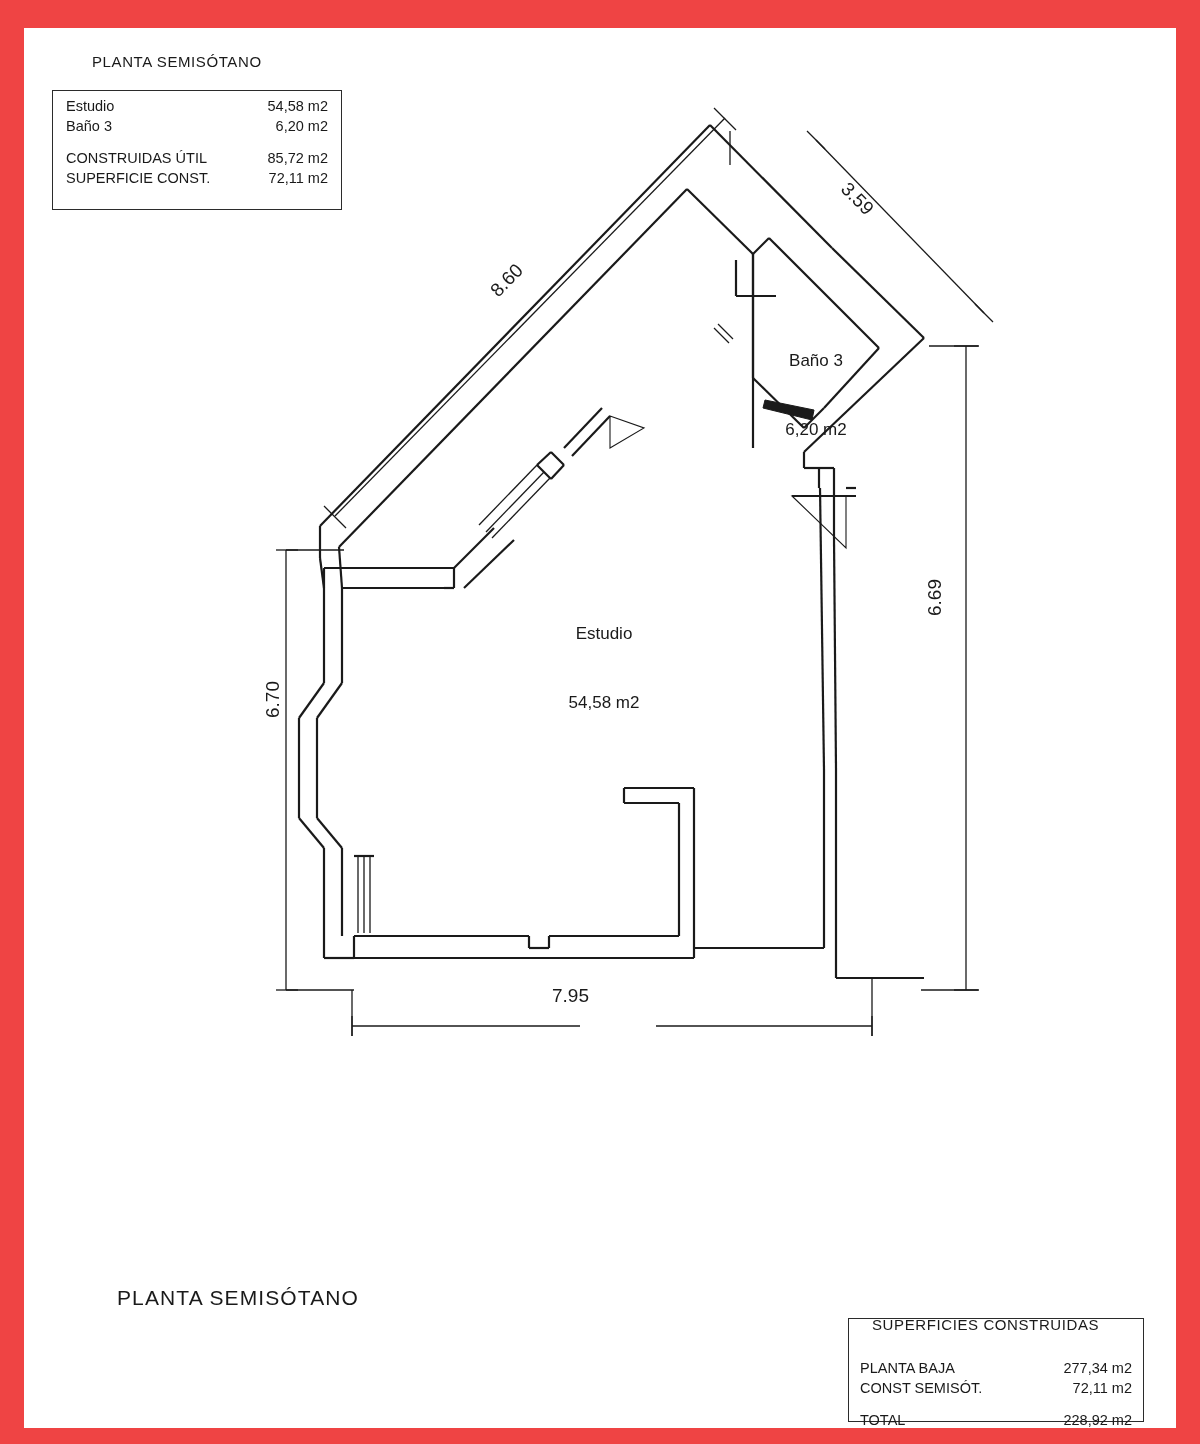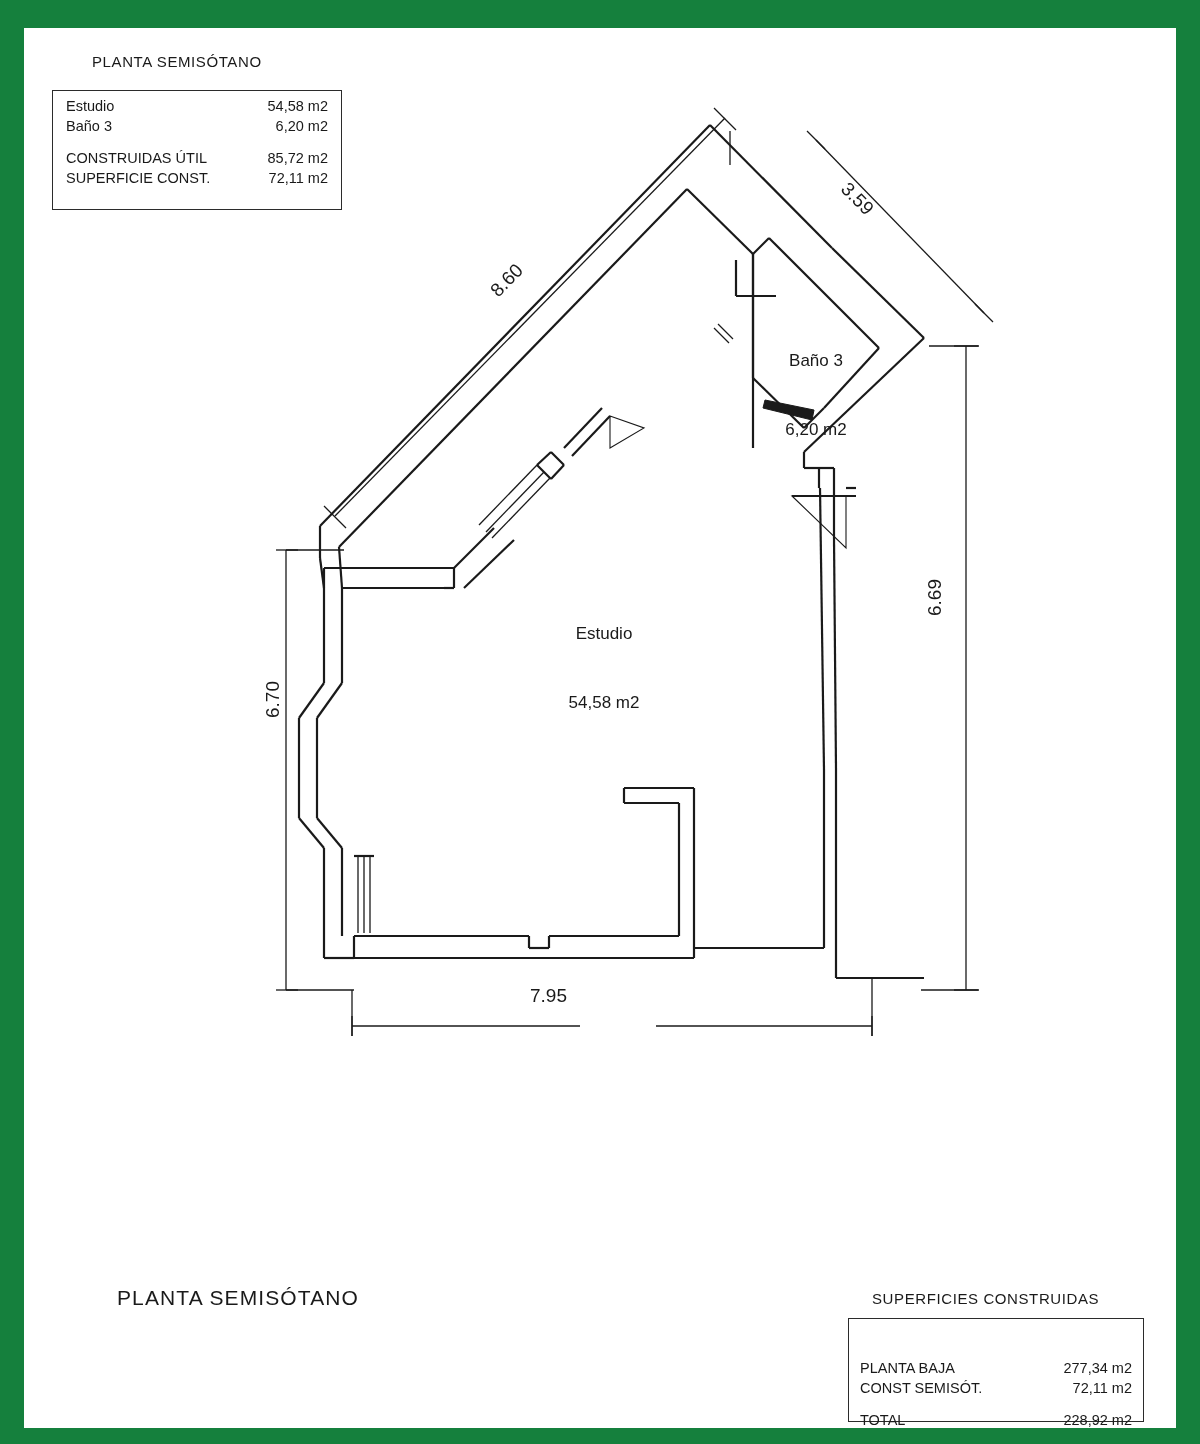--- a/index.html
+++ b/index.html
@@ -7,21 +7,21 @@
     padding: 0;
     background: #c8c8c8;
   }
   body {
     font-family: "Liberation Sans", sans-serif;
   }
   #page {
     position: relative;
     width: 1200px;
     height: 1444px;
-    background: #15803d;
+    background: #ef4444;
     overflow: hidden;
   }
   #sheet {
     position: absolute;
     left: 24px;
     top: 28px;
     width: 1152px;
     height: 1400px;
     background: #ffffff;
   }
@@ -267,25 +267,25 @@
     </div>
 
     <div class="dim" style="left:462px; top:258px; transform: rotate(-45.5deg); transform-origin: left top;">8.60</div>
 
     <div class="dim" style="left:828px; top:150px; transform: rotate(45.5deg); transform-origin: left top;">3.59</div>
 
     <div class="dim" style="left:900px; top:588px; transform: rotate(-90deg); transform-origin: left top;">6.69</div>
 
     <div class="dim" style="left:238px; top:690px; transform: rotate(-90deg); transform-origin: left top;">6.70</div>
 
-    <div class="dim" style="left:506px; top:957px;">7.95</div>
+    <div class="dim" style="left:528px; top:957px;">7.95</div>
 
     <div class="label title-big" style="left:93px; top:1258px;">PLANTA SEMISÓTANO</div>
 
-    <div class="label title-small" style="left:848px; top:1262px;">SUPERFICIES CONSTRUIDAS</div>
+    <div class="label title-small" style="left:848px; top:1288px;">SUPERFICIES CONSTRUIDAS</div>
 
     <div class="box" style="left:824px; top:1290px; width:296px; height:104px;"></div>
     <div class="tbl" style="left:836px; top:1296px; width:272px;margin-top:34px;">
       <div class="row">
         <span class="k">PLANTA BAJA</span>
         <span class="v">277,34 m2</span>
       </div>
       <div class="row">
         <span class="k">CONST SEMISÓT.</span>
         <span class="v">72,11 m2</span>

